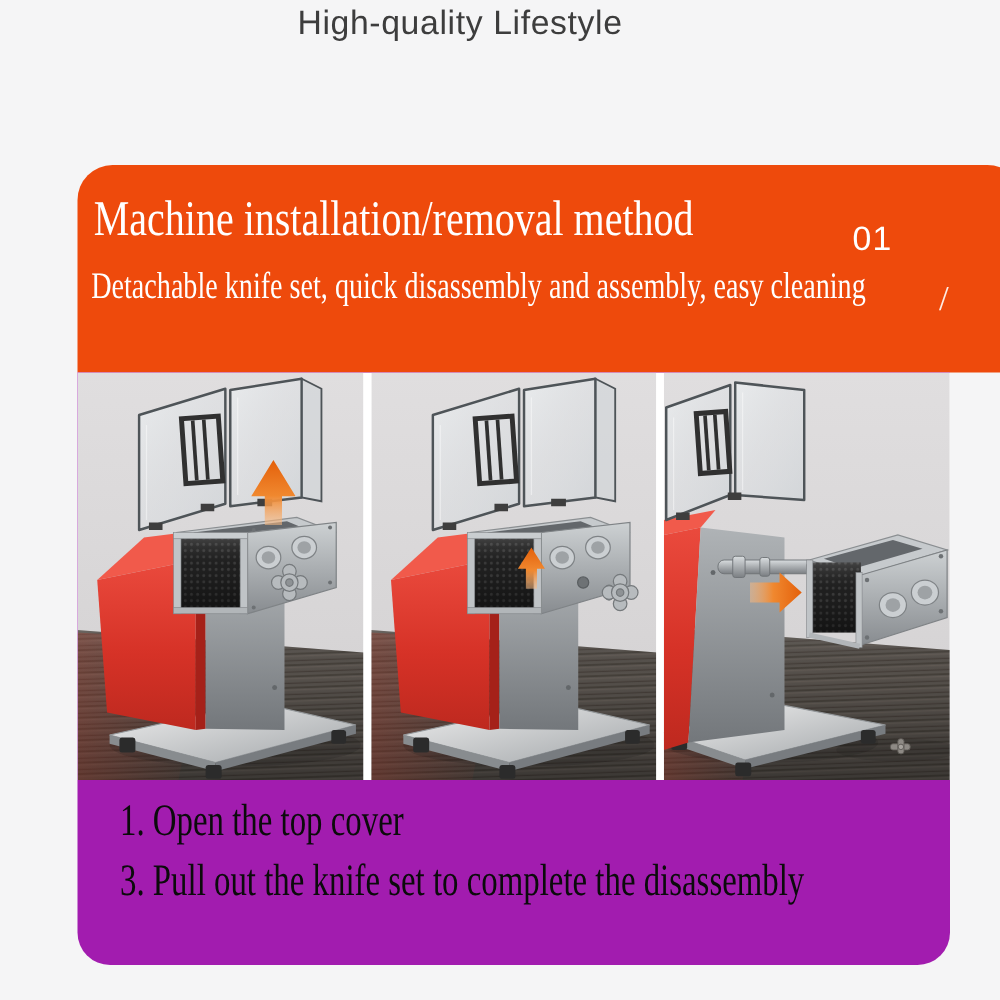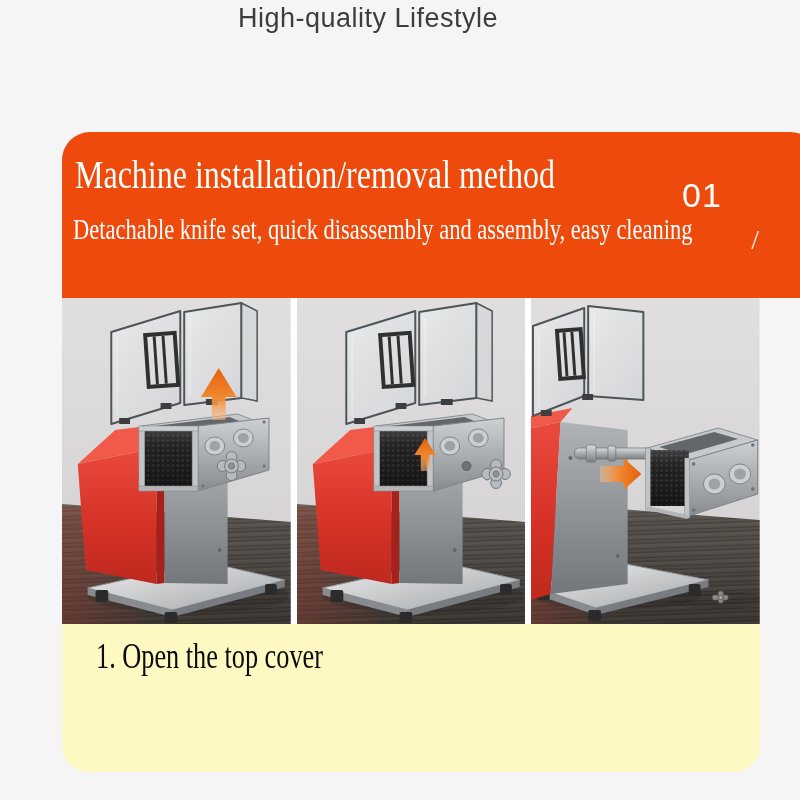--- a/index.html
+++ b/index.html
@@ -17,34 +17,34 @@
     position:absolute;left:62px;top:132px;width:756px;height:166px;
     background:#EE4A0C;border-radius:28px 28px 0 0;color:#FFFFFF;
   }
   .banner-title{position:absolute;left:13px;top:20px;white-space:nowrap;}
   .banner-title>span{
     display:inline-block;transform:scaleX(.80);transform-origin:left center;
     font-family:"Liberation Serif", serif;font-size:40px;font-weight:400;line-height:1.15;
   }
   .banner-number{
     position:absolute;left:620px;top:44px;
-    font-size:34px;font-weight:400;letter-spacing:1px;
+    font-size:27px;font-weight:400;letter-spacing:1px;
   }
   .banner-subtitle{position:absolute;left:11px;top:80px;white-space:nowrap;}
   .banner-subtitle .sub-main{
     display:inline-block;transform:scaleX(.75);transform-origin:left center;
     font-family:"Liberation Serif", serif;font-size:30px;line-height:1.15;
   }
   .banner-subtitle .sub-slash{
     display:inline-block;transform:translate(-148px,10px);
     font-family:"Liberation Serif", serif;font-size:28px;opacity:.9;
   }
   .card{
     position:absolute;left:62px;top:298px;width:698px;height:474px;
-    background:#fef9c3;border-radius:0 0 26px 26px;overflow:hidden;
+    background:#a21caf;border-radius:0 0 26px 26px;overflow:hidden;
   }
   .photos{
     display:flex;gap:6px;height:326px;background:#FFFFFF;
   }
   .photo-cell{flex:1 1 0;height:326px;overflow:hidden;}
   .photo-cell svg{display:block;width:100%;height:326px;}
   .steps{padding:9px 0 0 34px;}
   .step-item{height:48px;display:flex;align-items:center;white-space:nowrap;}
   .step-item>span{
     display:inline-block;transform:scaleX(.73);transform-origin:left center;
@@ -340,16 +340,19 @@
           </g>
         </svg>
       </div>
 
     </div>
 
     <div class="steps">
       <div class="step-item">
           <span>1. Open the top cover</span>
         </div>
+      <div class="step-item">
+          <span>3. Pull out the knife set to complete the disassembly</span>
+        </div>
     </div>
   </div>
 
 </div>
 
 </body></html>

